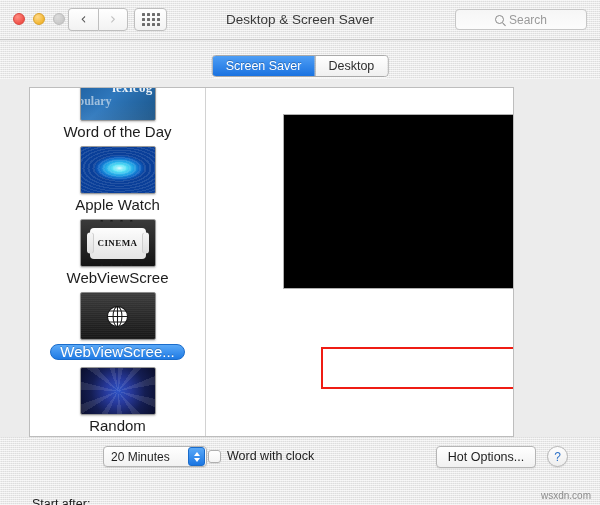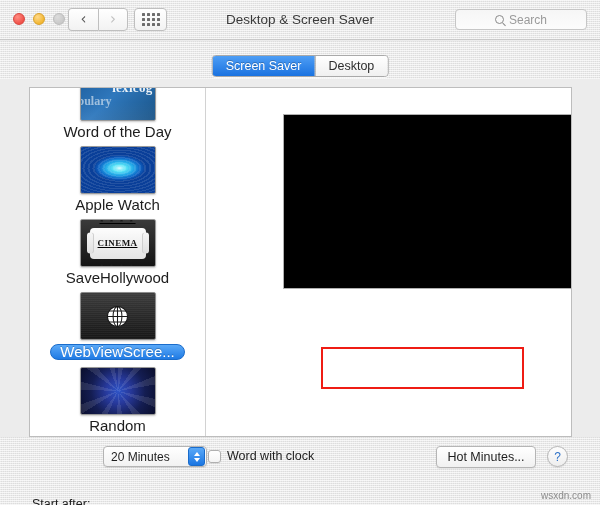--- a/index.html
+++ b/index.html
@@ -146,21 +146,21 @@
   .tab.active {
     background: linear-gradient(#4e9ef5, #1a72e0);
     color: #ffffff;
     text-shadow: 0 -1px 0 rgba(0,0,0,.25);
   }
 
   
   #panel {
     position: absolute;
     left: 29px; top: 87px;
-    width: 543px; height: 350px;
+    width: 485px; height: 350px;
     background: #ffffff;
     border: 1px solid #bdbdbd;
     overflow: hidden;
   }
 
   #sidebar {
     position: absolute;
     left: 0; top: 0;
     width: 176px; height: 100%;
     background: #ffffff;
@@ -237,21 +237,20 @@
     display: flex; align-items: center; justify-content: center;
   }
   .ticket {
     width: 56px; height: 31px;
     background: linear-gradient(#fdfdfd, #e4e4e4);
     border-radius: 4px;
     position: relative;
     display: flex; flex-direction: column;
     align-items: center; justify-content: center;
     gap: 15px;
-    text-decoration: underline;
   }
   .ticket::before, .ticket::after {
     content: "";
     position: absolute;
     top: 50%; transform: translateY(-50%);
     width: 7px; height: 21px;
     background: linear-gradient(#f6f6f6,#e0e0e0);
     border-radius: 3px;
   }
   .ticket::before { left: -3px; box-shadow: inset -1px 0 0 #cfcfcf; }
@@ -482,21 +481,21 @@
       </div>
 
       <div class="ss-item">
         <div class="thumb th-cinema">
           <div class="ticket">
             <span class="tk-stars">★ ★ ★ ★</span>
             <span class="tk-text">CINEMA</span>
             <span class="tk-stars">★ ★ ★ ★</span>
           </div>
         </div>
-        <div class="ss-label">SaveHollywood</div>
+        <div class="ss-label">WebViewScree</div>
       </div>
 
       <div class="ss-item selected">
         <div class="thumb th-web">
           <svg class="globe" viewBox="0 0 24 24">
             <circle cx="12" cy="12" r="10.5" fill="#ffffff"></circle>
             <g stroke="#1a1a1a" stroke-width="1.1" fill="none">
               <circle cx="12" cy="12" r="10.5"></circle>
               <ellipse cx="12" cy="12" rx="4.6" ry="10.5"></ellipse>
               <line x1="1.5" y1="12" x2="22.5" y2="12"></line>
@@ -530,17 +529,17 @@
     <span id="start-after-value">20 Minutes</span>
     <span class="stepper">
       <span class="up"></span>
       <span class="dn"></span>
     </span>
   </div>
 
   <div id="clock-checkbox"></div>
   <div id="clock-label">Word with clock</div>
 
-  <div id="hot-corners-button">Hot Minutes...</div>
+  <div id="hot-corners-button">Hot Options...</div>
   <div id="help-button">?</div>
 
   <div id="watermark">wsxdn.com</div>
 </div>
 
 </body></html>

